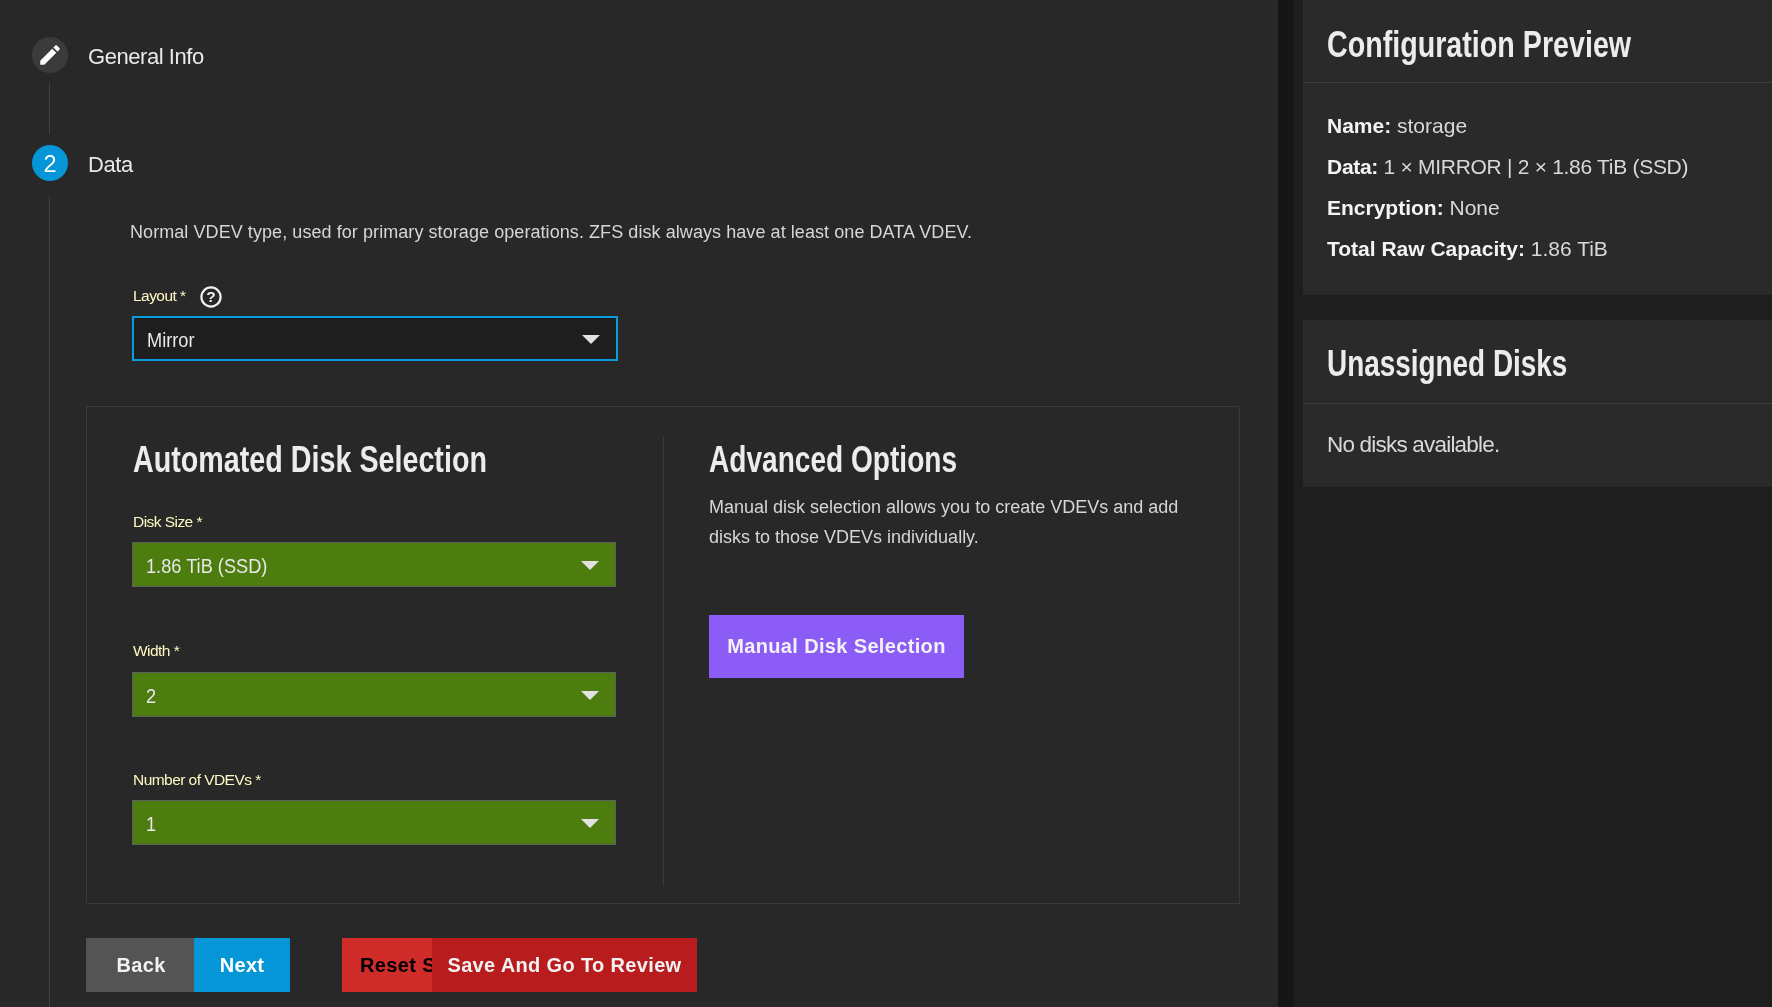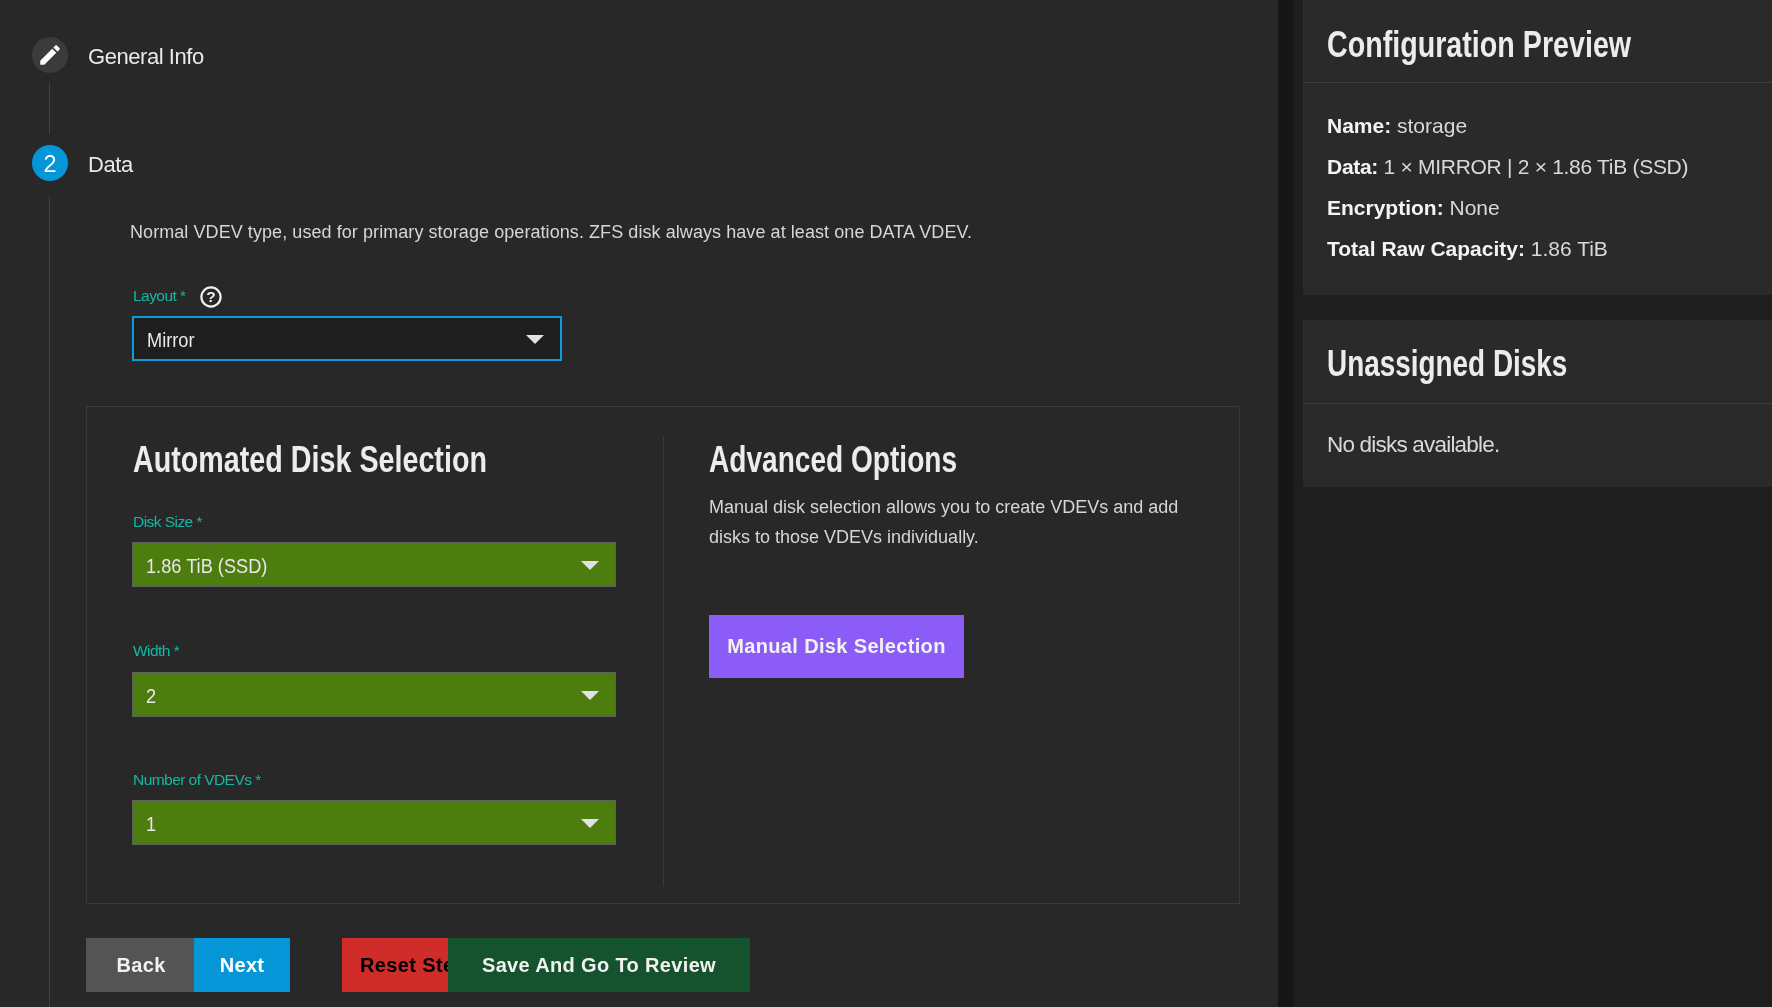--- a/index.html
+++ b/index.html
@@ -16,21 +16,21 @@
   .panel .phead { border-bottom:1px solid #3d3d3d; }
   h2.cond { font-weight:bold; color:#ececec; font-size:36px; line-height:36px;
             transform-origin:0 50%; white-space:nowrap; }
 
   
   .stepcircle { position:absolute; width:36px; height:36px; border-radius:50%; }
   .steplabel { position:absolute; font-size:22px; color:#e9e9e9; white-space:nowrap;
                letter-spacing:-0.45px; transform-origin:0 50%; }
   .vline { position:absolute; left:49px; width:1px; background:#414141; }
 
-  .fieldlabel { position:absolute; font-size:15.5px; color:#14b8a6; white-space:nowrap; letter-spacing:-0.55px; }
+  .fieldlabel { position:absolute; font-size:15.5px; color:#fef9c3; white-space:nowrap; letter-spacing:-0.55px; }
   .select { position:absolute; background:#4d7c0f; border:1px solid #5e5e5e; }
   .select .val { position:absolute; left:13px; top:calc(50% + 1px); transform:translateY(-50%);
                  font-size:20px; color:#e8e8e8; white-space:nowrap; }
   .select .val span { display:inline-block; transform:scaleX(0.91); transform-origin:0 50%; }
   .tri { position:absolute; right:16px; top:50%; margin-top:-4px; width:0; height:0;
          border-left:9px solid transparent; border-right:9px solid transparent;
          border-top:9px solid #e2e2e2; }
 
   .btn { position:absolute; top:938px; height:54px; color:#f2f2f2; font-size:20px; font-weight:bold; letter-spacing:0.35px;
          display:flex; align-items:center; justify-content:center; white-space:nowrap; }
@@ -61,21 +61,21 @@
 
   <div class="abs" id="desc" style="left:130px; top:221px; font-size:18px; line-height:22px; letter-spacing:0.07px; color:#d6d6d6; white-space:nowrap; transform-origin:0 0;">
     Normal VDEV type, used for primary storage operations. ZFS disk always have at least one DATA VDEV.
   </div>
 
   <div class="fieldlabel" style="left:133px; top:287px;">Layout *</div>
   <svg class="abs" style="left:200px; top:286px;" width="22" height="22" viewBox="0 0 22 22">
     <circle cx="11" cy="11" r="9.6" fill="none" stroke="#f2f2f2" stroke-width="2.2"></circle>
     <text x="11" y="16.2" text-anchor="middle" font-size="15.5" font-weight="bold" fill="#f2f2f2" font-family="Liberation Sans, sans-serif">?</text>
   </svg>
-  <div class="select" style="left:132px; top:316px; width:430px; height:45px; background:#1e1e1e; border:2px solid #0a9cdb;">
+  <div class="select" style="left:132px; top:316px; width:486px; height:45px; background:#1e1e1e; border:2px solid #0a9cdb;">
     <div class="val"><span>Mirror</span></div>
     <div class="tri"></div>
   </div>
 
   <div class="abs" style="left:86px; top:406px; width:1154px; height:498px; border:1px solid #3a3a3a;"></div>
   <div class="abs" style="left:663px; top:436px; width:1px; height:450px; background:#3a3a3a;"></div>
 
   <h2 class="cond abs" id="h-auto" style="left:133px; top:442px; transform:scaleX(0.797);">Automated Disk Selection</h2>
 
   <div class="fieldlabel" style="left:133px; top:513px;">Disk Size *</div>
@@ -99,21 +99,21 @@
   <h2 class="cond abs" id="h-adv" style="left:709px; top:442px; transform:scaleX(0.78);">Advanced Options</h2>
   <div class="abs" id="advtext" style="left:709px; top:493px; font-size:18px; line-height:29.5px; color:#d6d6d6; white-space:nowrap;">
     <span id="adv1">Manual disk selection allows you to create VDEVs and add</span><br>
     <span id="adv2">disks to those VDEVs individually.</span>
   </div>
   <div class="btn" style="left:709px; top:615px; width:255px; height:63px; background:#8b5cf6;">Manual Disk Selection</div>
 
   <div class="btn" style="left:86px; width:110px; background:#545454;">Back</div>
   <div class="btn" style="left:194px; width:96px; background:#0496d6; color:#fff;">Next</div>
   <div class="btn" style="left:302px; width:143px; background:#d02c29; color:#000000;margin-left:40px;">Reset Step</div>
-  <div class="btn" style="left:448px; width:302px; background:#14532d;">Save And Go To Review</div>
+  <div class="btn" style="left:432px; width:265px; background:#b91c1c;">Save And Go To Review</div>
 
   <div class="abs" id="gutter"></div>
   <div class="abs" id="sidebar">
     <div class="panel" style="top:0; height:295px;">
       <div class="phead" style="height:83px; position:relative;">
         <h2 class="cond" id="h-conf" style="position:absolute; left:24px; top:27px; transform:scaleX(0.796);">Configuration Preview</h2>
       </div>
       <div style="padding:31px 24px 0 24px;">
         <div class="srow" id="r1" style="margin-bottom:17px;"><b>Name:</b> storage</div>
         <div class="srow" id="r2" style="margin-bottom:17px; letter-spacing:-0.29px;"><b>Data:</b> 1 × MIRROR | 2 × 1.86 TiB (SSD)</div>

